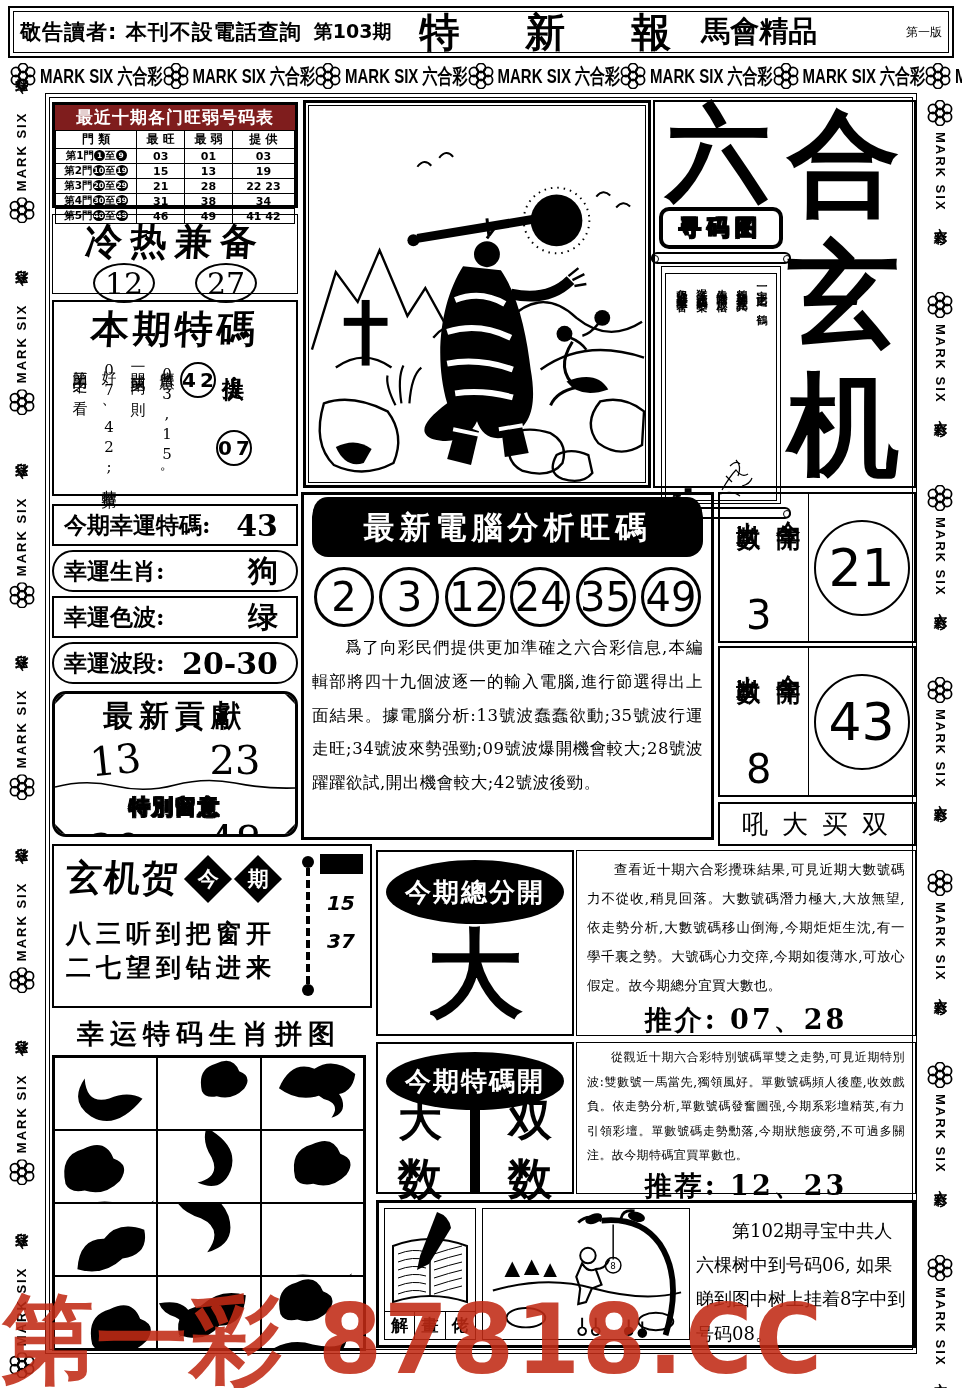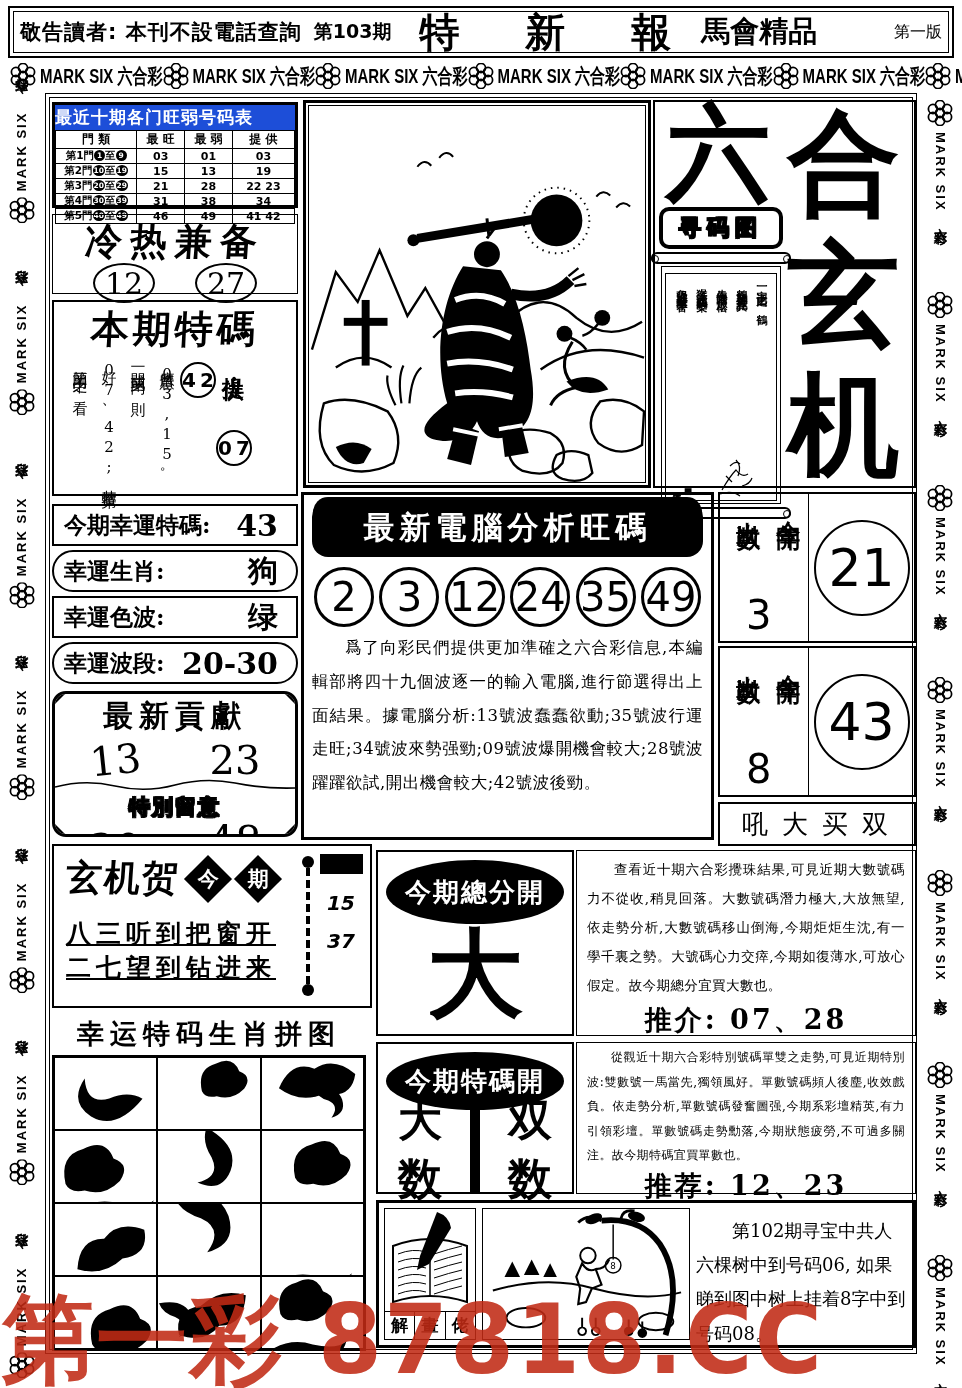--- a/index.html
+++ b/index.html
@@ -14,41 +14,41 @@
   
   .header {
     left:8px; top:6px; width:946px; height:52px;
     border:2px solid #000; display:flex; align-items:center; padding:0 10px;
     box-shadow: inset 0 0 0 3px #fff, inset 0 0 0 4px #000;
   }
   .header .notice { font-size:21px; font-weight:bold; letter-spacing:1px; }
   .header .issue  { font-size:19px; font-weight:bold; margin-left:12px; }
   .header .title  { font-size:40px; font-weight:bold; letter-spacing:26px; margin-left:28px; font-family:"DejaVu Serif",serif; white-space:nowrap; }
   .header .subtitle { font-size:29px; font-weight:bold; margin-left:4px; font-family:"DejaVu Serif",serif; white-space:nowrap;}
-  .header .edition { font-size:16px; margin-left:auto; font-family:"DejaVu Serif",serif; }
+  .header .edition { font-size:12px; margin-left:auto; font-family:"DejaVu Serif",serif; }
 
   
   .band-top { left:8px; top:60px; width:946px; height:32px; display:flex; align-items:center; justify-content:space-between; padding:0 2px; }
   .band-item { display:flex; align-items:center; gap:4px; }
   .band-label { font-size:15px; font-weight:bold; font-family:"Liberation Sans",sans-serif; letter-spacing:0; transform:scaleY(1.35); white-space:nowrap; }
   .flower { width:26px; height:26px; flex:none; }
   .side { top:94px; width:44px; height:1290px; display:flex; flex-direction:column; align-items:center; justify-content:space-between; padding:6px 0; }
   .side-left { left:0; }
   .side-right { left:918px; }
   .side .band-item { flex-direction:column; gap:6px; }
   .side .band-label { writing-mode:vertical-rl; transform:none; font-size:13px; letter-spacing:2px; }
   .side-left .band-item { transform:rotate(180deg); }
 
   
   .main-frame { left:45px; top:93px; width:872px; height:1261px; border:1px solid #000; }
   .main-frame::before { content:""; position:absolute; inset:3px; border:1px solid #000; pointer-events:none; }
 
   
   .t-hot { left:6px; top:8px; width:246px; height:106px; border:3px solid #000; }
-  .t-hot .tt { background:#1d4ed8; color:#fff; font-weight:bold; font-size:17px; letter-spacing:1px; padding:1px 0; }
+  .t-hot .tt { background:#7f1d1d; color:#fff; font-weight:bold; font-size:17px; text-align:center; letter-spacing:1px; padding:1px 0; }
   .t-hot table { width:100%; border-collapse:collapse; table-layout:fixed; }
   .t-hot th, .t-hot td { border:1px solid #000; font-size:11px; text-align:center; padding:0; height:15px; font-weight:bold;margin-left:9px; }
   .t-hot th { font-size:12px; }
   .t-hot td.door { font-size:10.5px; white-space:nowrap; }
   .cnum { display:inline-block; background:#000; color:#fff; border-radius:50%; min-width:11px; height:11px; line-height:11px; font-size:7.5px; padding:0 1px; vertical-align:1px; }
 
   
   .coldhot { left:6px; top:120px; width:246px; height:80px; border:1px solid #000; text-align:center; }
   .coldhot .cal { font-family:"DejaVu Serif",serif; font-weight:bold; font-size:37px; letter-spacing:8px; transform:skewX(-4deg); margin-top:2px; }
   .coldhot .nums { display:flex; justify-content:space-evenly; margin-top:-4px; }
@@ -81,21 +81,21 @@
   .c-bl { bottom:-3px; left:-3px; clip-path:polygon(0 0,0 100%,100% 100%); }
   .c-br { bottom:-3px; right:-3px; clip-path:polygon(100% 0,0 100%,100% 100%); }
 
   
   .xuanji { left:6px; top:750px; width:320px; height:164px; border:2px solid #000; display:flex; padding:8px 6px 8px 12px; }
   .xz-main { flex:1; }
   .xz-title { display:flex; align-items:center; gap:6px; font-family:"DejaVu Serif",serif; }
   .xz-title .pre { font-size:36px; font-weight:bold; transform:skewX(-4deg); letter-spacing:2px; }
   .diamond { width:34px; height:34px; background:#000; transform:rotate(45deg); display:flex; align-items:center; justify-content:center; margin:0 5px; }
   .diamond span { color:#fff; font-size:21px; font-weight:bold; transform:rotate(-45deg); }
-  .xz-poem { margin-top:14px; font-family:"DejaVu Serif",serif; font-size:25px; font-weight:bold; letter-spacing:5px; line-height:1.35; white-space:nowrap;text-decoration:underline; }
+  .xz-poem { margin-top:14px; font-family:"DejaVu Serif",serif; font-size:25px; font-weight:bold; letter-spacing:5px; line-height:1.35; white-space:nowrap; }
   .dashline { width:4px; margin:2px 8px 2px 2px; display:flex; flex-direction:column; align-items:center; }
   .dashline .dot { width:12px; height:12px; background:#000; border-radius:50%; flex:none; }
   .dashline .ln { flex:1; border-left:4px dashed #000; }
   .xz-tip { width:46px; display:flex; flex-direction:column; align-items:center; }
   .tipbox { background:#000; color:#fff; writing-mode:vertical-rl; text-orientation:upright; font-size:20px; font-weight:bold; padding:6px 8px; letter-spacing:4px; }
   .tipnums { font-size:20px; font-style:italic; font-weight:bold; margin-top:10px; line-height:1.9; text-align:center; }
 
   
   .puzzle { left:6px; top:922px; width:314px; height:332px; }
   .puzzle .tt { font-family:"DejaVu Serif",serif; font-size:27px; font-weight:bold; letter-spacing:6px; text-align:center; }

